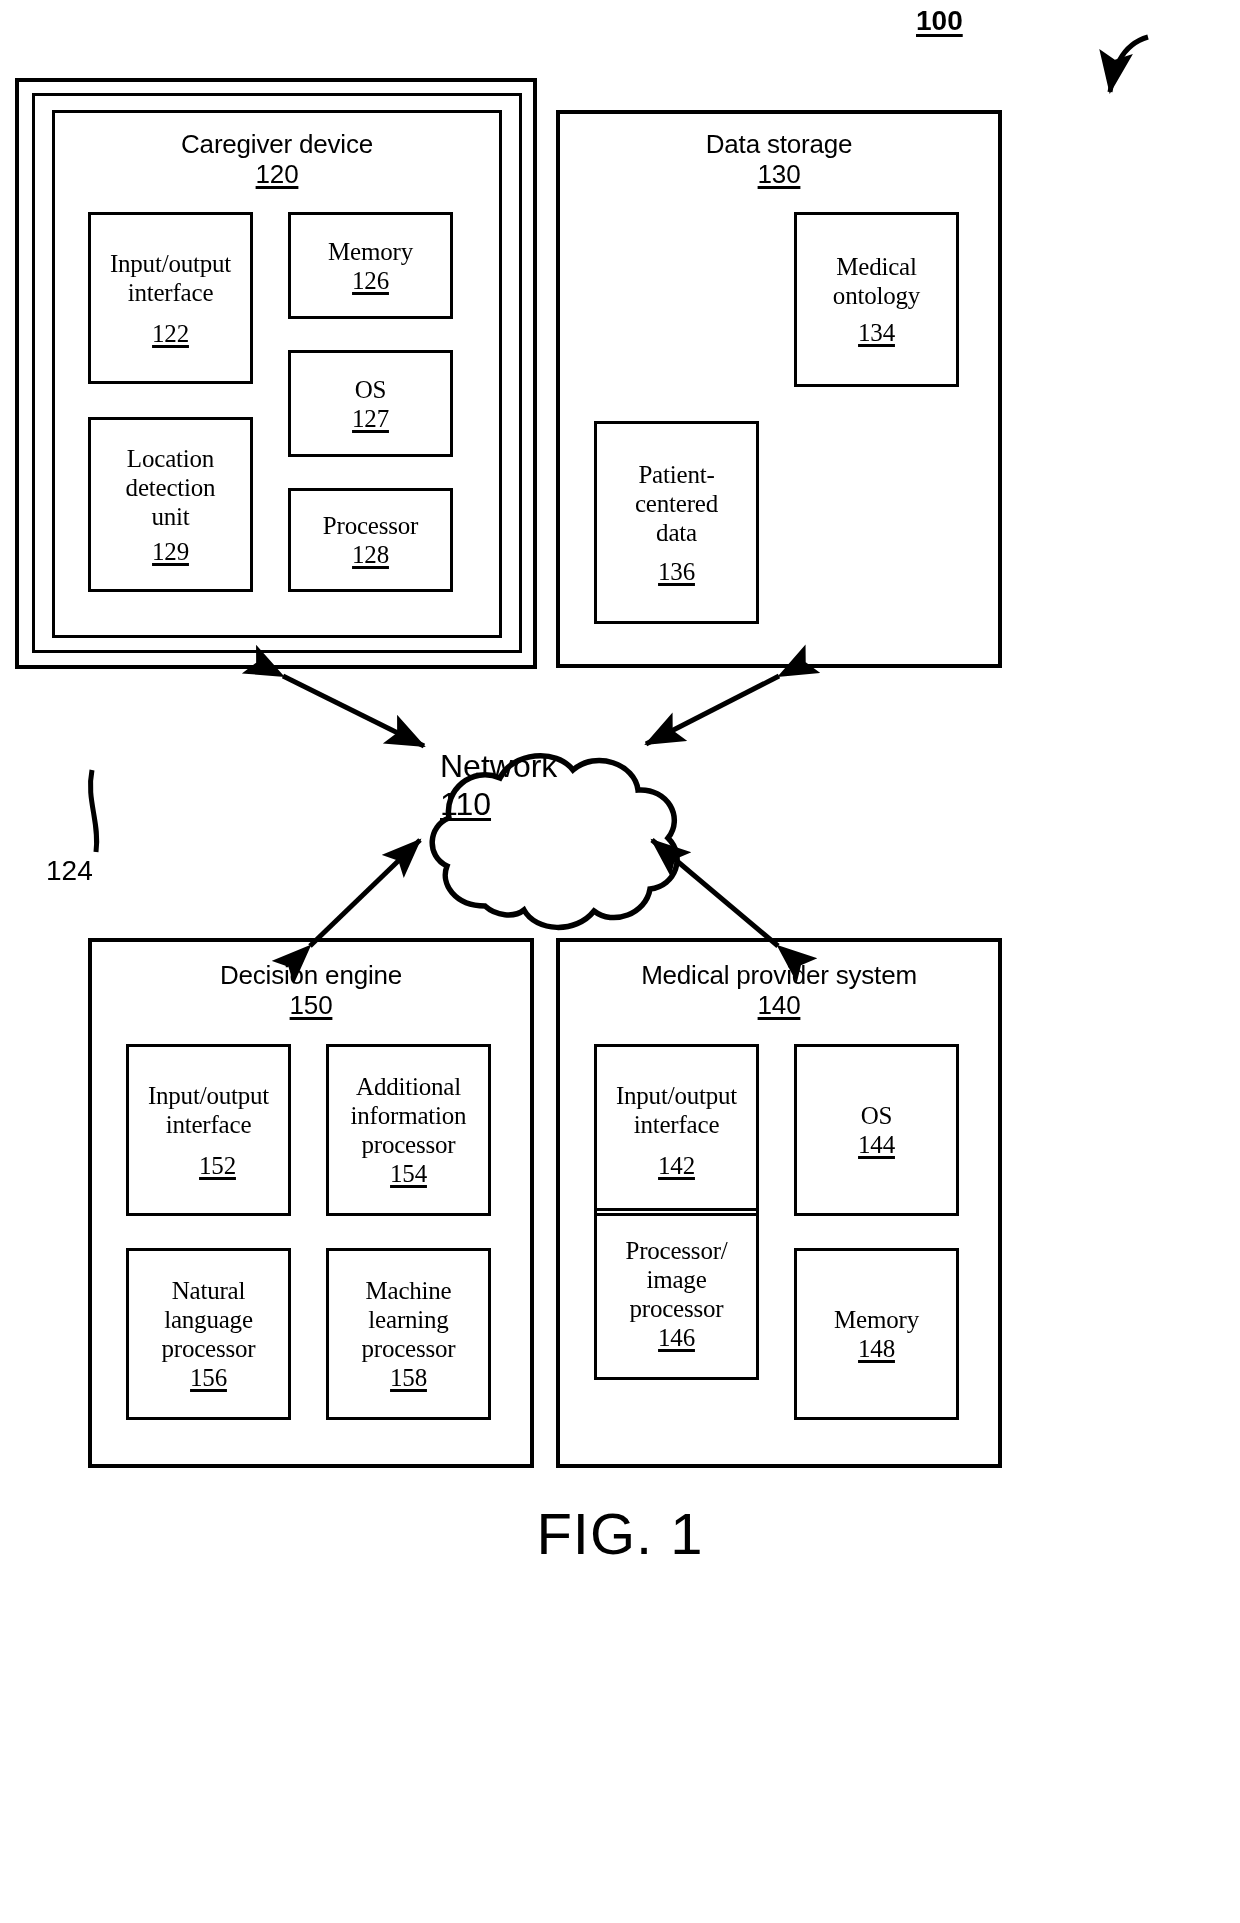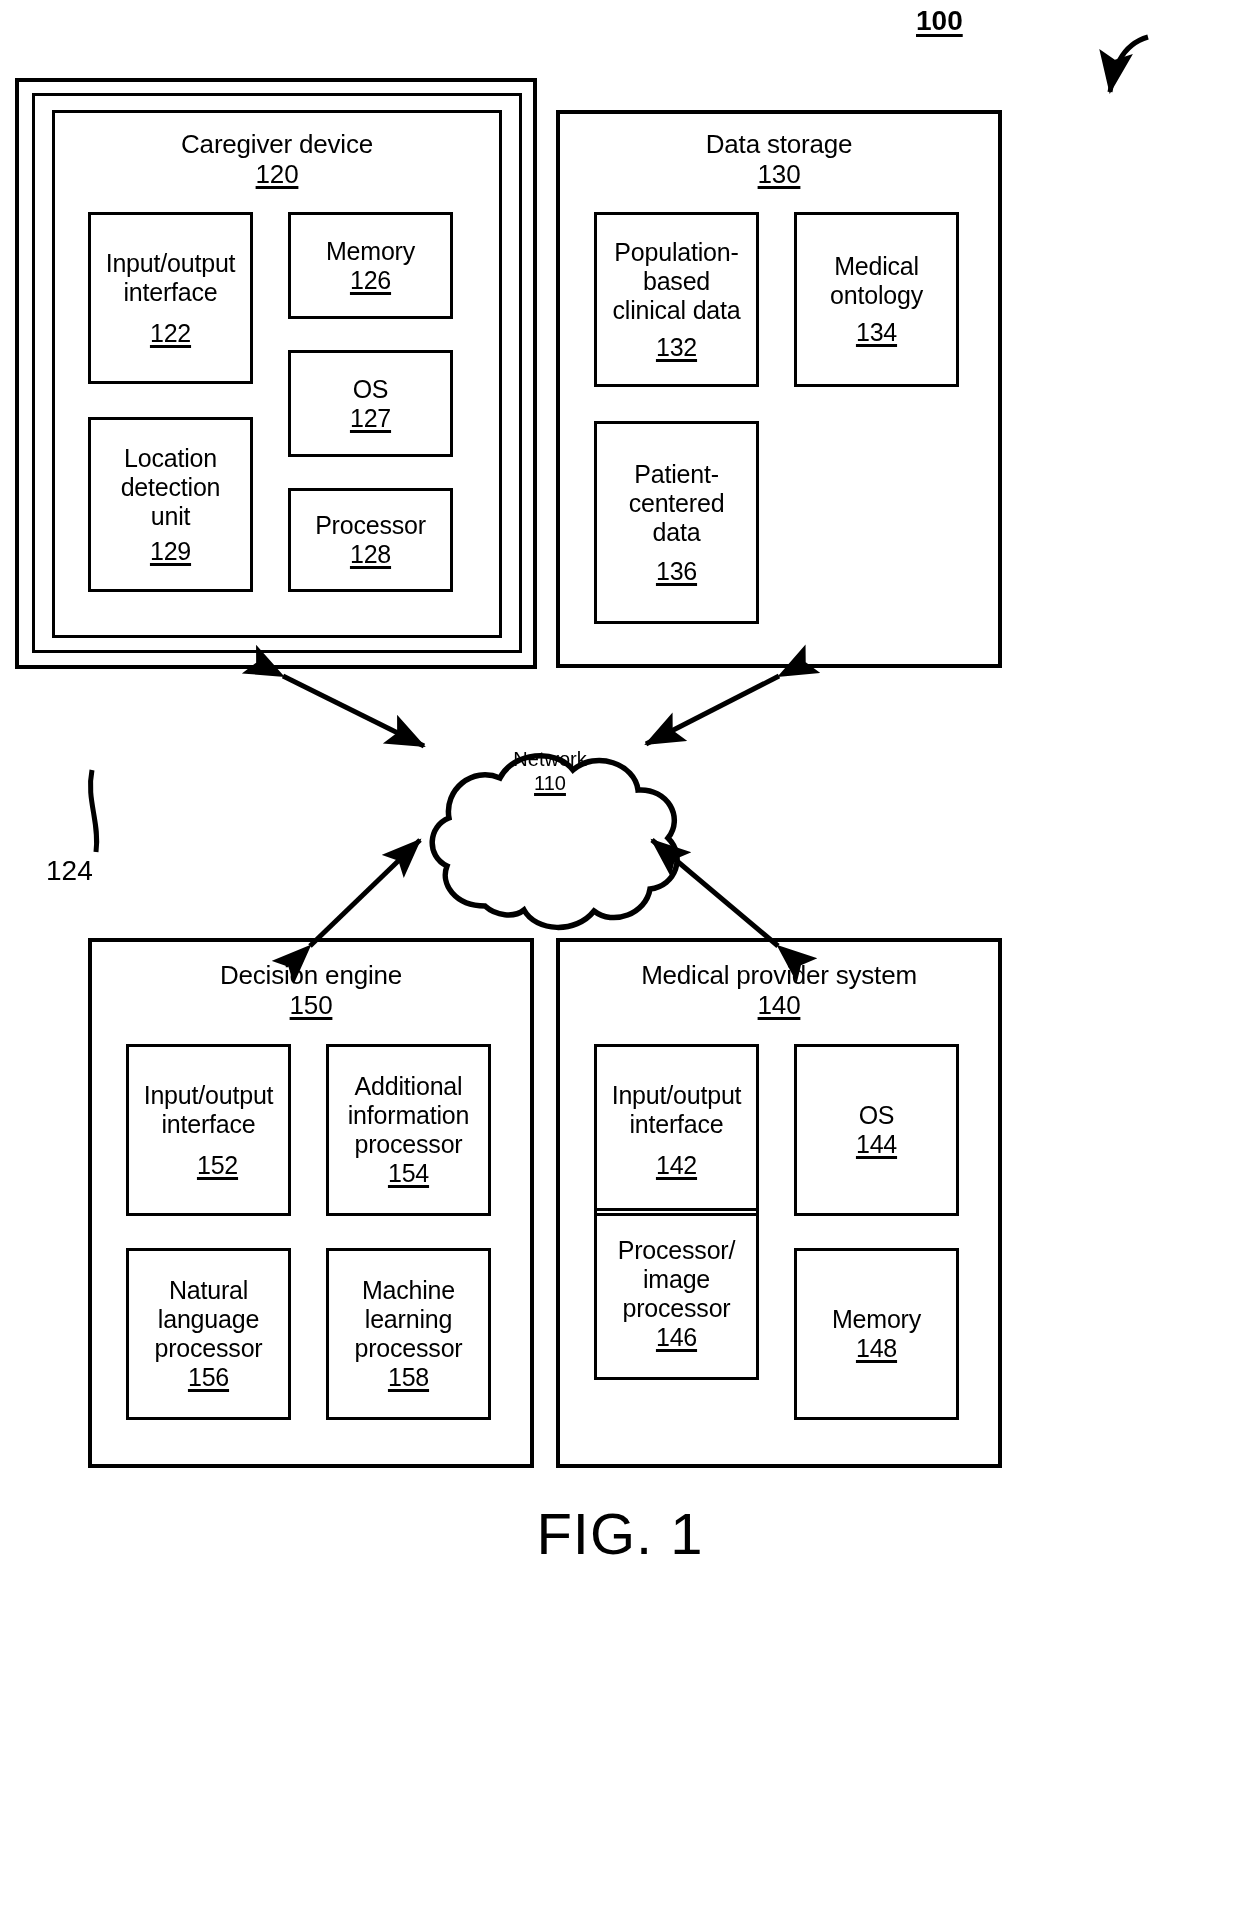--- a/index.html
+++ b/index.html
@@ -61,22 +61,22 @@
     text-decoration: underline;
     text-underline-offset: 4px;
     text-decoration-thickness: 2.5px;
   }
   .plain-num {
     position: absolute;
     font-size: 28px;
   }
   .cloud-lbl {
     position: absolute;
-    text-align: center;
-    font-size: 20px;
+    text-align: left;
+    font-size: 32px;
     line-height: 1.18;
   }
   .cloud-lbl .num {
     display: block;
     text-decoration: underline;
     text-underline-offset: 3px;
     text-decoration-thickness: 2.5px;
   }
   .figcap {
     position: absolute;
@@ -84,20 +84,21 @@
     text-align: center;
     font-size: 58px;
     letter-spacing: 1px;
   }
   
   .cbox {
     display: flex;
     align-items: center;
     justify-content: center;
     flex-direction: column;
+    font-family: Liberation Serif, serif;
   }
 </style>
 </head>
 <body>
 
 <div id="page">
 
   <svg class="svg-layer" viewBox="0 0 1240 1923">
     <defs>
       <marker id="ah" markerWidth="9" markerHeight="9" refX="7.6" refY="3.2" orient="auto" markerUnits="strokeWidth">
@@ -187,28 +188,20 @@
 
   <div class="plain-num" style="left:46px; top:855px;">124</div>
 
   <div class="box" style="left:556px; top:110px; width:446px; height:558px;"></div>
 
   <div class="lbl title-lbl" style="left:556px; top:129px; width:446px;">
     <span>Data storage</span>
     <span class="num">130</span>
   </div>
 
-  <div class="box inner cbox" style="left:594px; top:212px; width:165px; height:175px;">
-    <div class="lbl" style="position:static; width:100%;">
-      <span style="white-space:pre-line">Population-
-based
-clinical data</span>
-      <span class="num" style="margin-top:8px;">132</span>
-    </div>
-  </div>
 
   <div class="box inner cbox" style="left:794px; top:212px; width:165px; height:175px;">
     <div class="lbl" style="position:static; width:100%;">
       <span style="white-space:pre-line">Medical
 ontology</span>
       <span class="num" style="margin-top:8px;">134</span>
     </div>
   </div>
 
   <div class="box inner cbox" style="left:594px; top:421px; width:165px; height:203px;">

